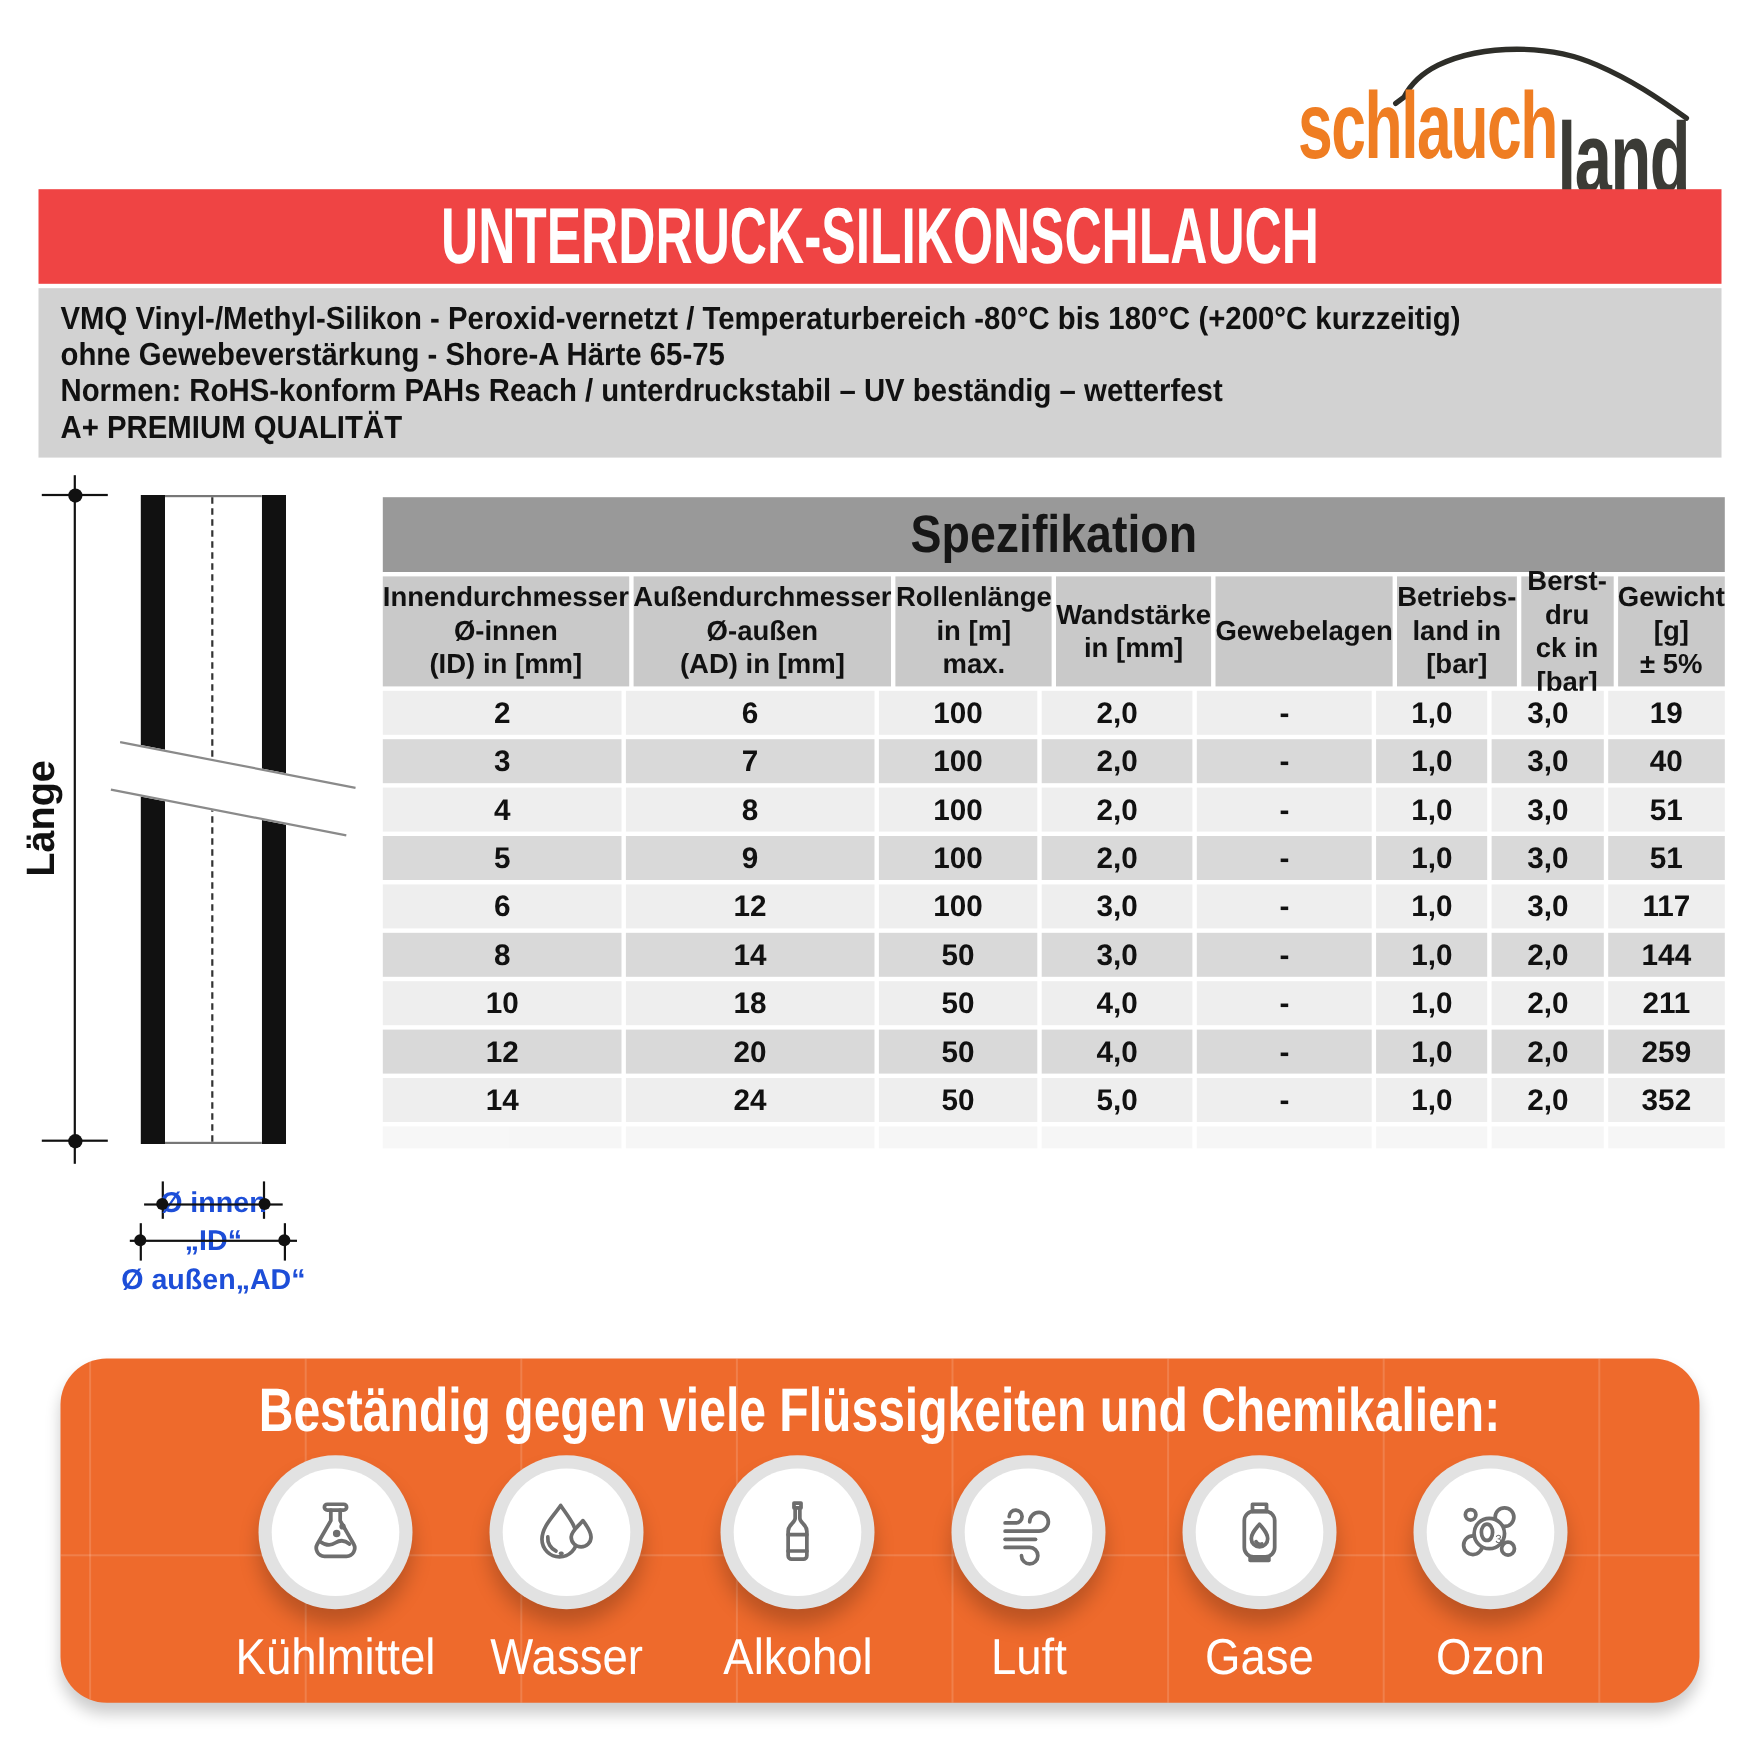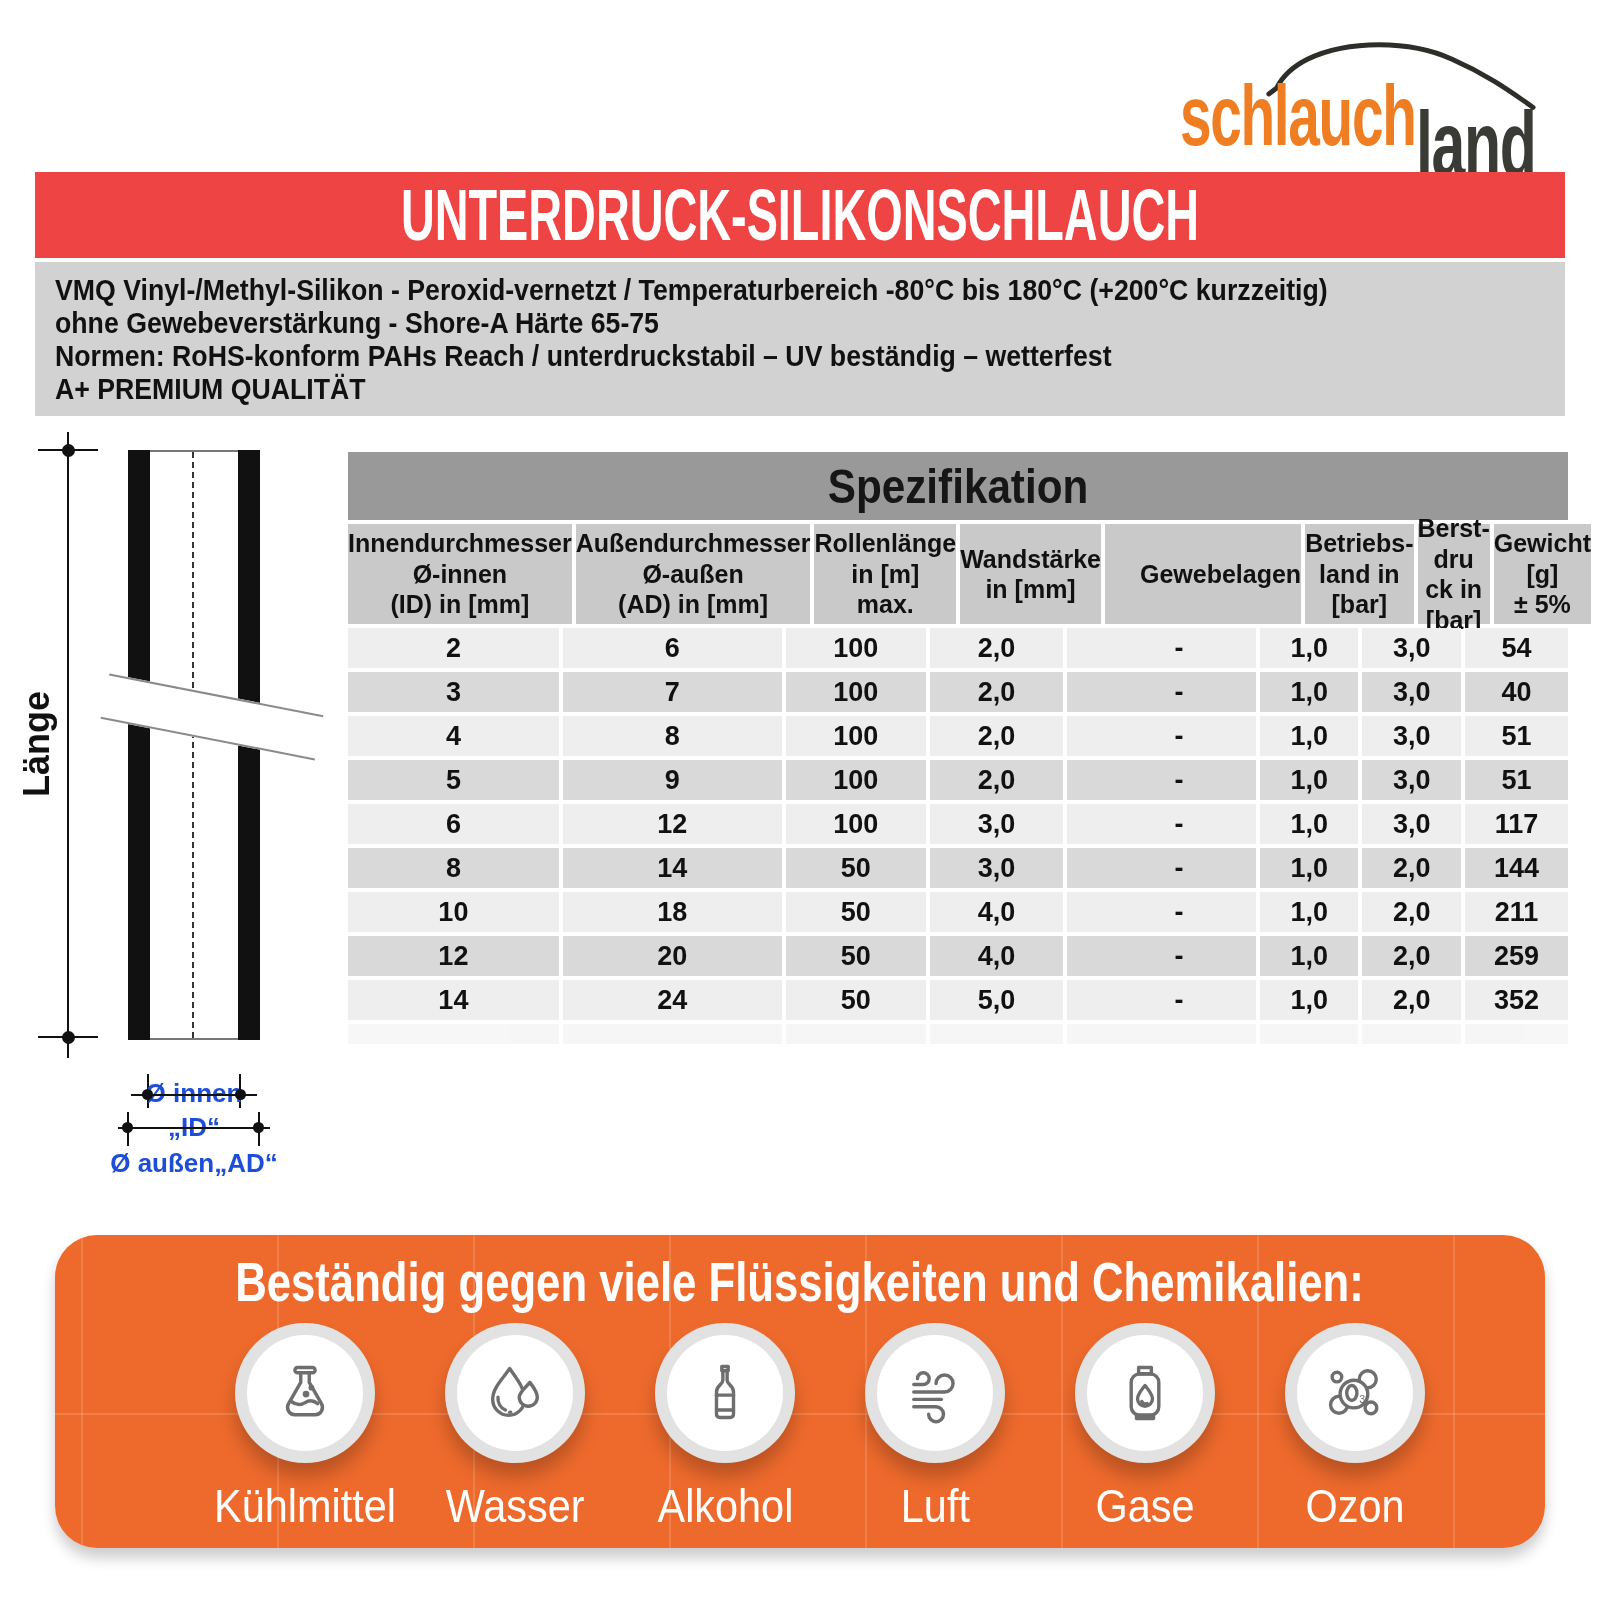--- a/index.html
+++ b/index.html
@@ -37,21 +37,21 @@
   .tube-break { position:absolute; left:103px; top:694px; width:218px; height:46px; background:#ffffff;
                 border-top:2px solid #8a8a8a; border-bottom:2px solid #8a8a8a; transform:rotate(11deg); }
 
   
   .spec { position:absolute; left:348px; top:452px; width:1220px; }
   .spec-title { height:68px; background:#999999; display:flex; align-items:center; justify-content:center; margin-bottom:4px; }
   .spec-title span { font-size:48px; font-weight:bold; color:#161616; transform:scaleX(0.88); }
   .cells { display:flex; gap:4px; }
   .cells > :nth-child(1){ flex:182 1 0%; } .cells > :nth-child(2){ flex:189 1 0%; }
   .cells > :nth-child(3){ flex:121 1 0%; } .cells > :nth-child(4){ flex:115 1 0%; }
-  .cells > :nth-child(5){ flex:133 1 0%;padding-left:35px; } .cells > :nth-child(6){ flex:85 1 0%; }
+  .cells > :nth-child(5){ flex:133 1 0%; } .cells > :nth-child(6){ flex:85 1 0%; }
   .cells > :nth-child(7){ flex:85 1 0%; }  .cells > :nth-child(8){ flex:89 1 0%; }
   .thead { height:100px; margin-bottom:4px; }
   .thcell { background:#C9C9C9; display:flex; align-items:center; justify-content:center; text-align:center;
             font-size:25px; font-weight:bold; color:#111; white-space:pre-line; line-height:1.22; }
   .trow { height:40px; margin-bottom:4px; }
   .tcell { display:flex; align-items:center; justify-content:center; font-size:27px; font-weight:bold; color:#111; }
   .row-light .tcell { background:#EEEEEE; }
   .row-dark  .tcell { background:#D9D9D9; }
   .ghost-row { height:20px; opacity:0.45; }
   .ghost-row .tcell { background:#EDEDED; }
@@ -162,21 +162,21 @@
     </div>
     <div>
         <div class="trow cells row-light">
           <div class="tcell">2</div>
           <div class="tcell">6</div>
           <div class="tcell">100</div>
           <div class="tcell">2,0</div>
           <div class="tcell">-</div>
           <div class="tcell">1,0</div>
           <div class="tcell">3,0</div>
-          <div class="tcell">54</div>
+          <div class="tcell">19</div>
         </div>
         <div class="trow cells row-dark">
           <div class="tcell">3</div>
           <div class="tcell">7</div>
           <div class="tcell">100</div>
           <div class="tcell">2,0</div>
           <div class="tcell">-</div>
           <div class="tcell">1,0</div>
           <div class="tcell">3,0</div>
           <div class="tcell">40</div>

